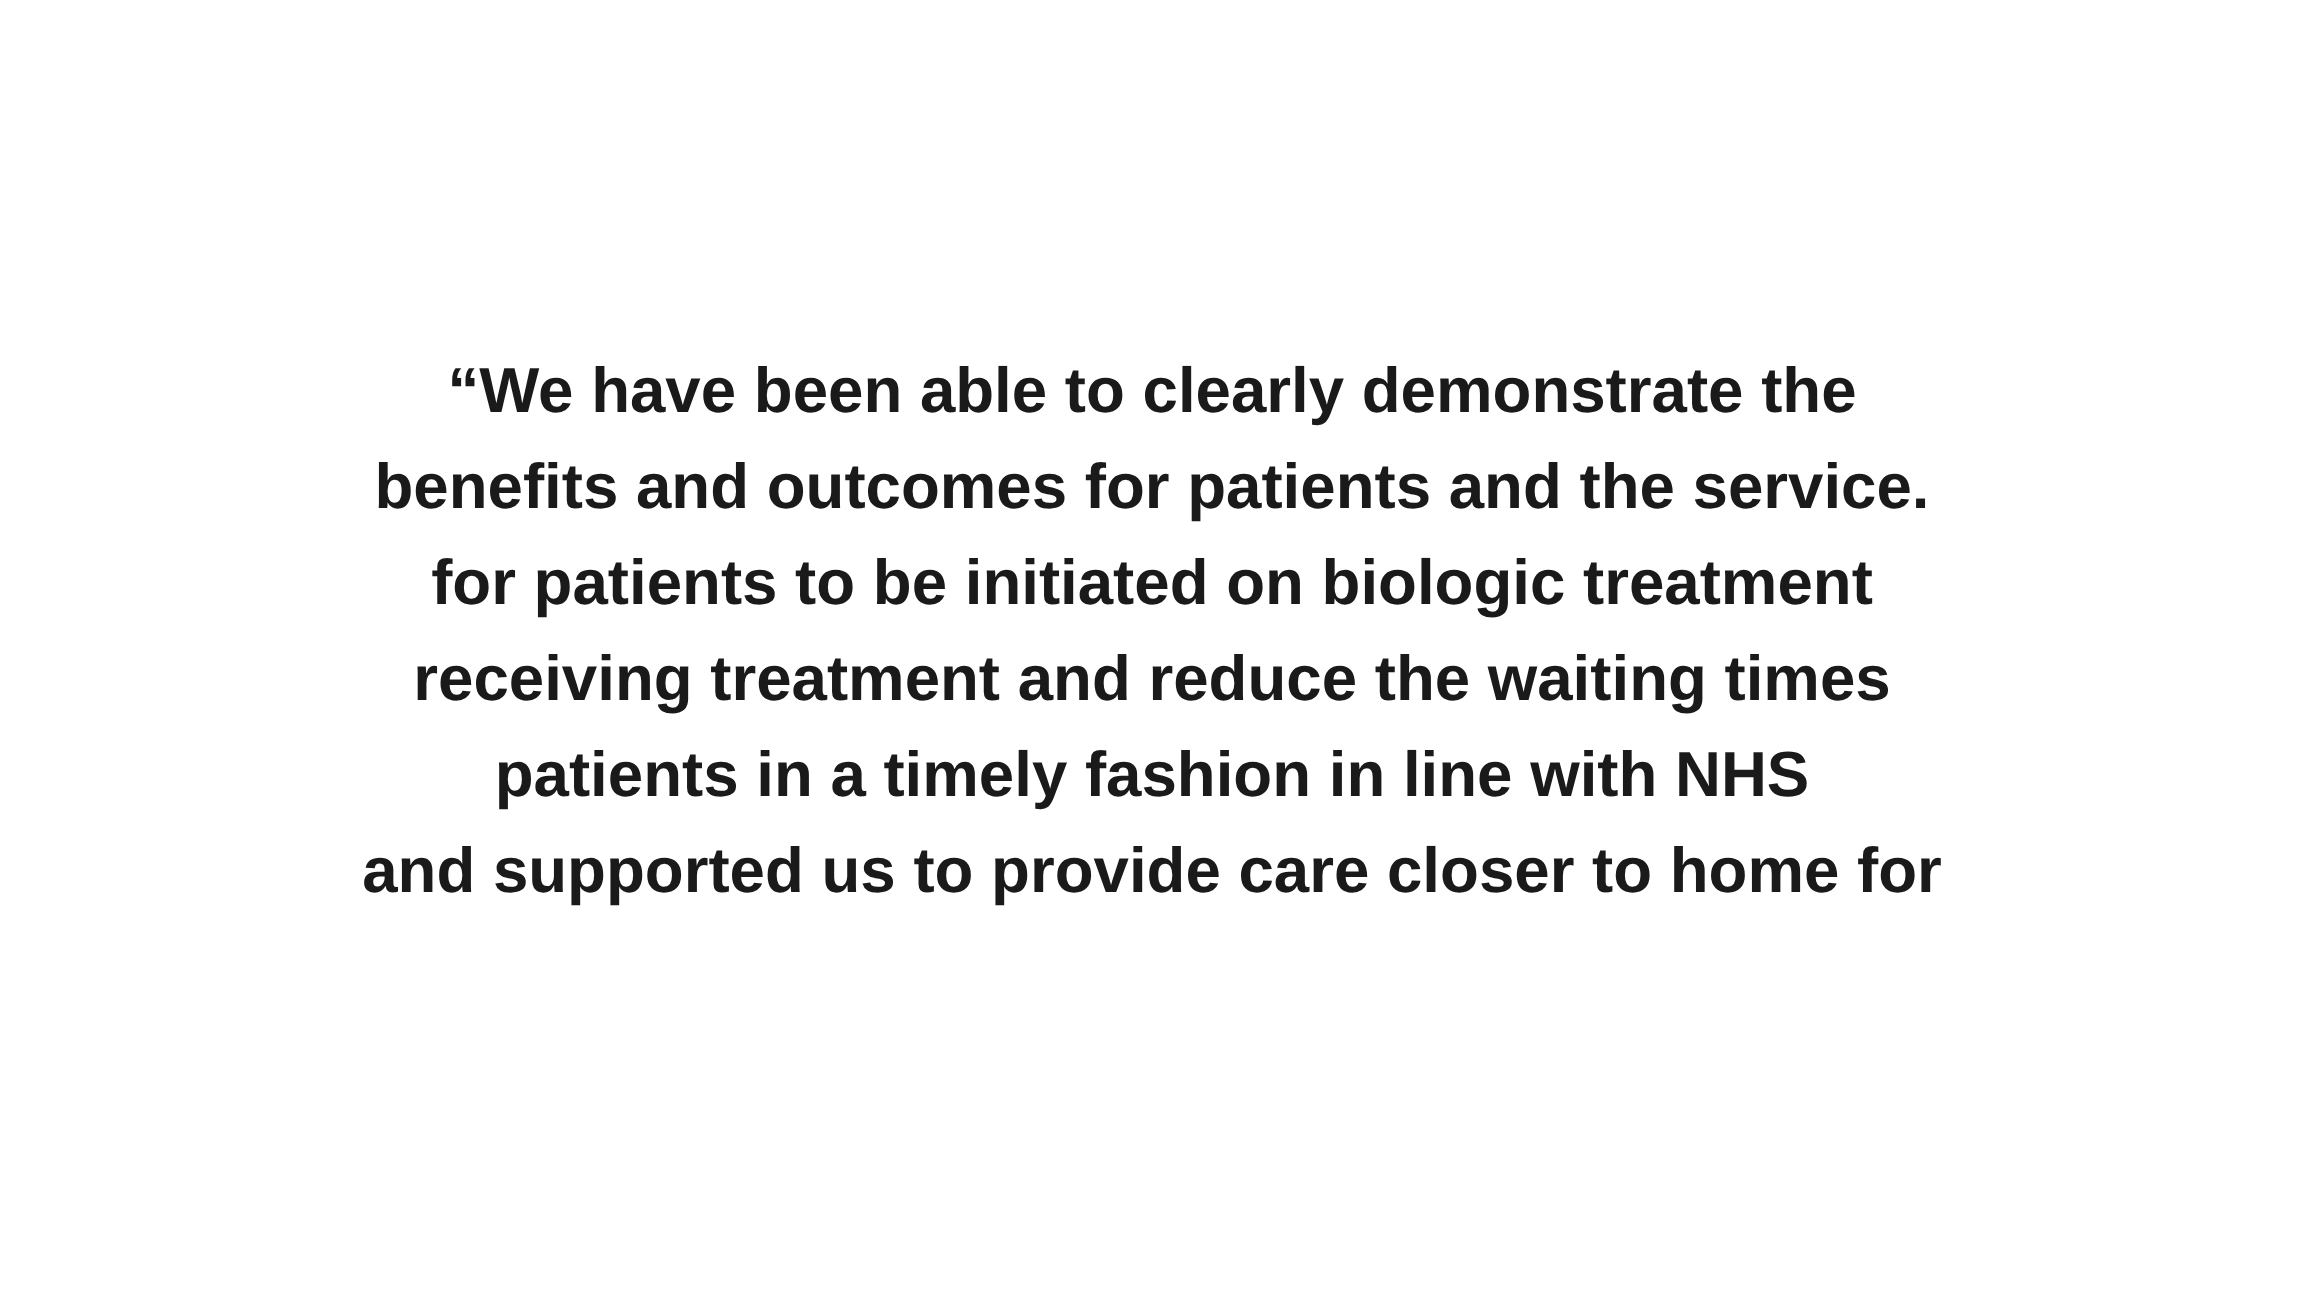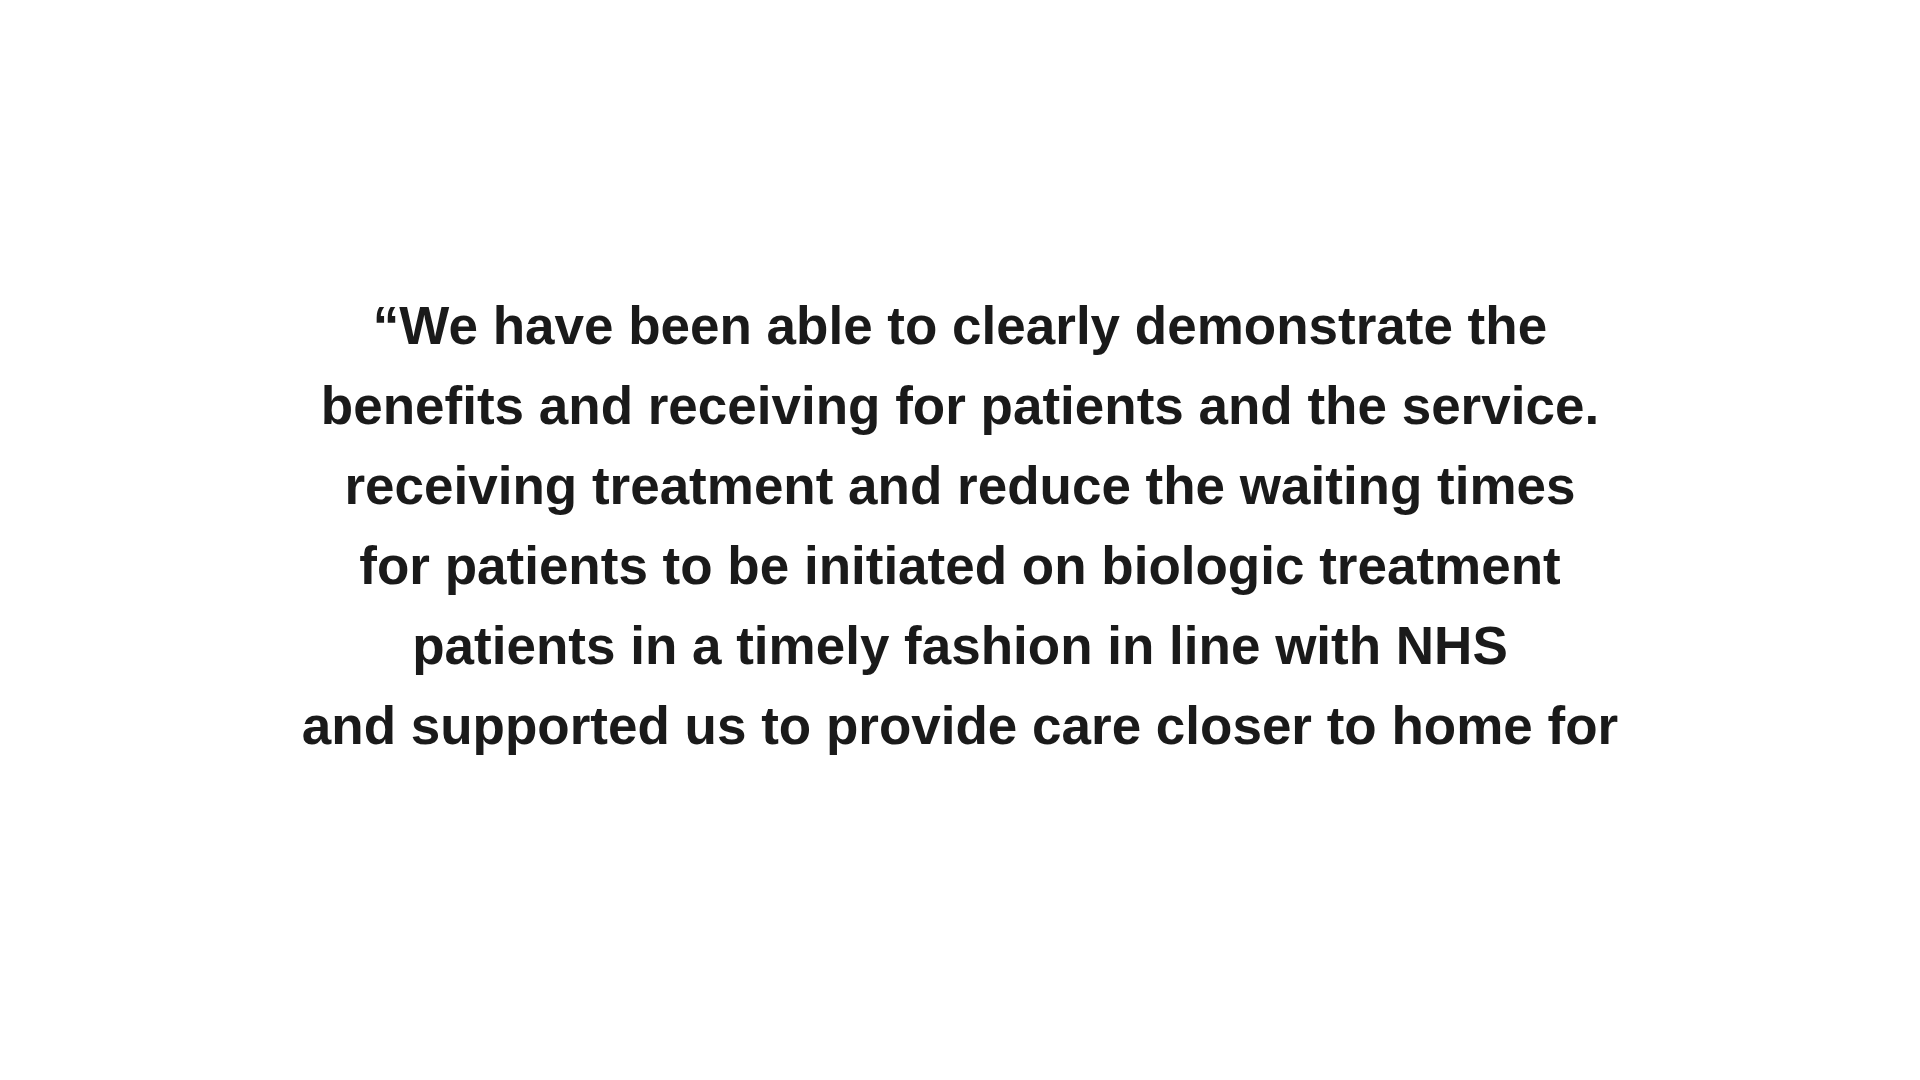--- a/index.html
+++ b/index.html
@@ -35,19 +35,19 @@
     white-space: nowrap;
     letter-spacing: 0px;
   }
 </style>
 </head>
 <body>
 
 <div class="quote-stage">
   <div class="quote-block">
     <div class="quote-line">“We have been able to clearly demonstrate the</div>
-    <div class="quote-line">benefits and receiving for patients and the service.</div>
+    <div class="quote-line">benefits and outcomes for patients and the service.</div>
+    <div class="quote-line">for patients to be initiated on biologic treatment</div>
     <div class="quote-line">receiving treatment and reduce the waiting times</div>
-    <div class="quote-line">for patients to be initiated on biologic treatment</div>
     <div class="quote-line">patients in a timely fashion in line with NHS</div>
     <div class="quote-line">and supported us to provide care closer to home for</div>
   </div>
 </div>
 
 </body></html>

